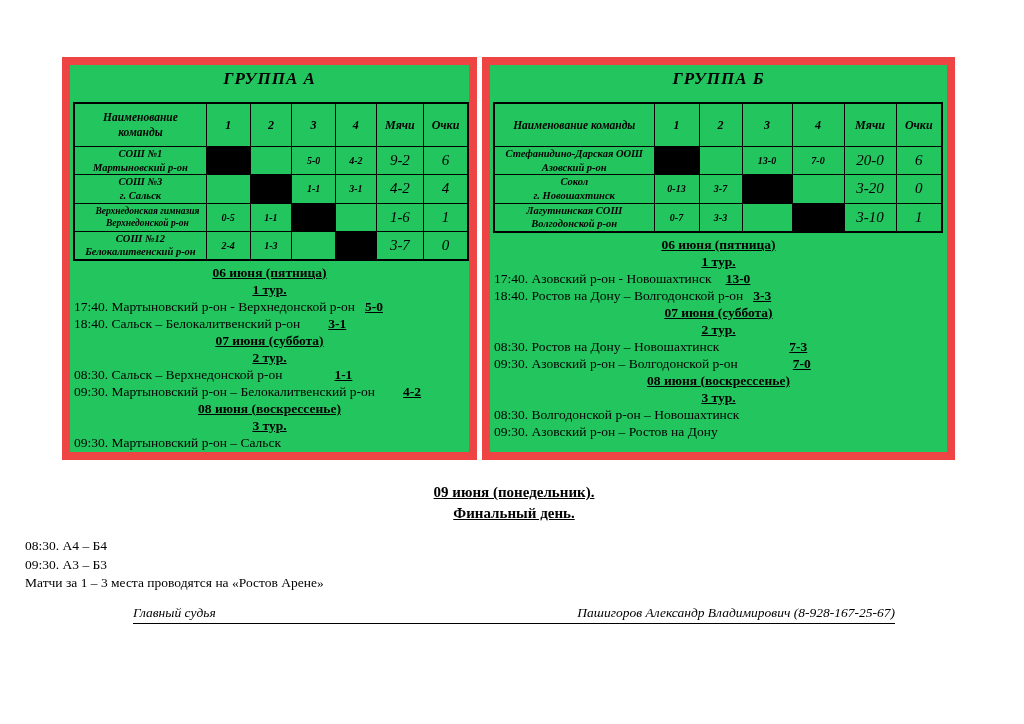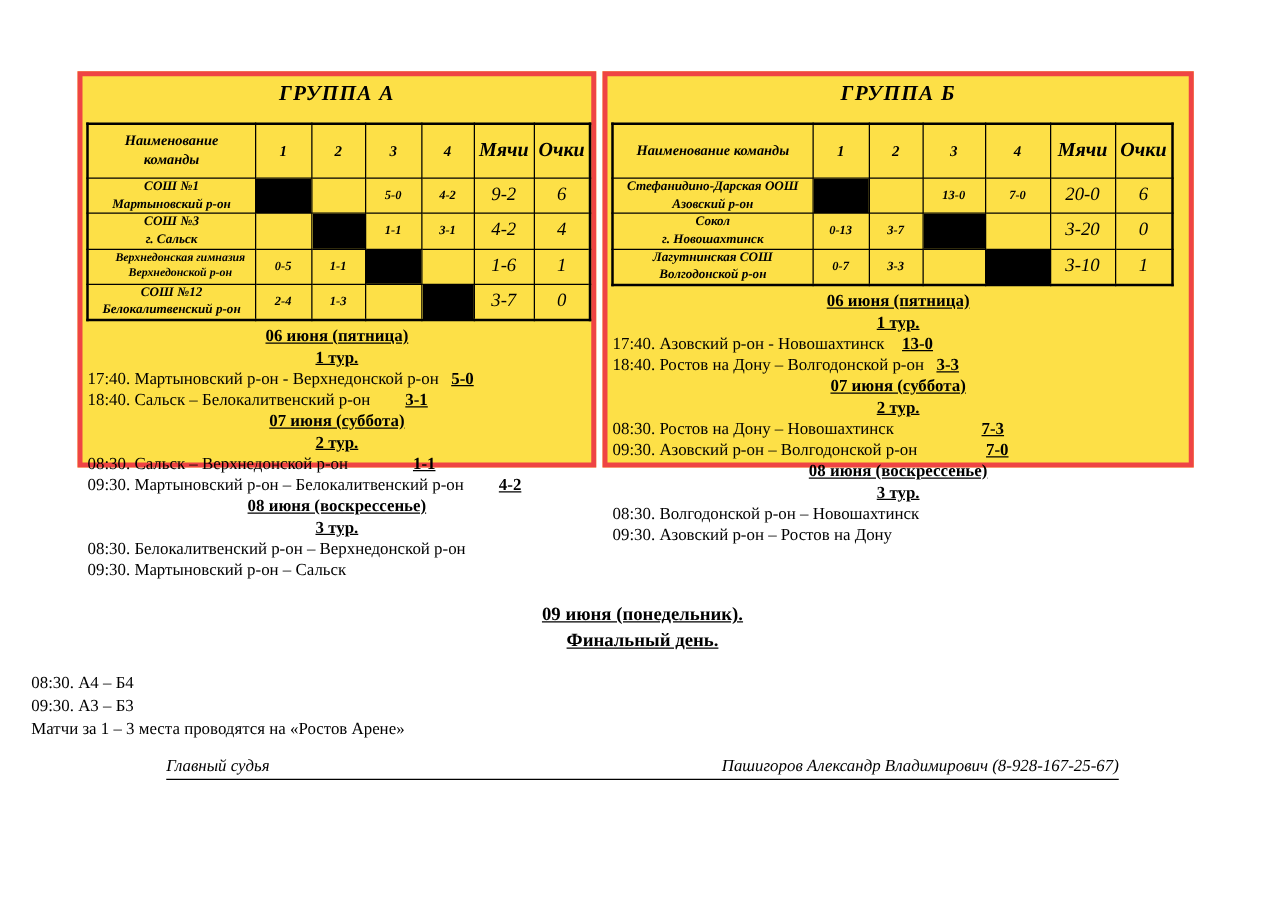--- a/index.html
+++ b/index.html
@@ -7,24 +7,24 @@
     width: 1024px; height: 724px;
     background: #ffffff;
     position: relative;
     font-family: "Liberation Serif", "DejaVu Serif", serif;
     color: #000;
     overflow: hidden;
   }
   .box {
     position: absolute;
     top: 57px;
-    border: 4px solid #ef4444;
+    border: 8px solid #ef4444;
     box-sizing: border-box;
-    height: 317px;
-    background: #fde047;
+    height: 403px;
+    background: #22c55e;
   }
   #boxA { left: 62px; width: 415px; }
   #boxB { left: 482px; width: 473px; }
 
   .gtitle {
     text-align: center;
     font-weight: bold;
     font-style: italic;
     font-size: 17px;
     padding-top: 4px;
@@ -41,21 +41,21 @@
     border: 1px solid #000;
     padding: 0;
     text-align: center;
     vertical-align: middle;
     overflow: hidden;
   }
   tr.hdr td { height: 42px; }
   tr.datarow td { height: 27px; }
   .name-h { font-weight: bold; font-style: italic; font-size: 11.5px; line-height: 1.3; }
   .num-h  { font-weight: bold; font-style: italic; font-size: 12px; }
-  .mg-h   { font-weight: bold; font-style: italic; font-size: 16px; }
+  .mg-h   { font-weight: bold; font-style: italic; font-size: 12px; }
   .team   { font-weight: bold; font-style: italic; font-size: 10.5px; line-height: 1.3; border-radius: 14px; }
   #boxA tr:nth-child(4) .team { font-size: 9.5px; padding-left: 14px; }
   .sc { font-weight: bold; font-style: italic; font-size: 10px; }
   .gl, .pt { font-style: italic; font-size: 15px; }
   .blk { background: #000; }
 
   .sched { margin-top: 3px; font-size: 13.5px; line-height: 17px; }
   .sched .c {
     text-align: center; font-weight: bold; text-decoration: underline;
   }
@@ -165,21 +165,20 @@
     <div class="c">06 июня (пятница)</div>
     <div class="c">1 тур.</div>
     <div class="m"><span>17:40. Мартыновский р-он - Верхнедонской р-он</span><span class="score" style="margin-left:10px">5-0</span></div>
     <div class="m"><span>18:40. Сальск – Белокалитвенский р-он</span><span class="score" style="margin-left:28px">3-1</span></div>
     <div class="c">07 июня (суббота)</div>
     <div class="c">2 тур.</div>
     <div class="m"><span>08:30. Сальск – Верхнедонской р-он</span><span class="score" style="margin-left:52px">1-1</span></div>
     <div class="m"><span>09:30. Мартыновский р-он – Белокалитвенский р-он</span><span class="score" style="margin-left:28px">4-2</span></div>
     <div class="c">08 июня (воскрессенье)</div>
     <div class="c">3 тур.</div>
-    <div class="m"><span>08:30. Белокалитвенский р-он – Верхнедонской р-он</span></div>
     <div class="m"><span>09:30. Мартыновский р-он – Сальск</span></div>
   </div>
 </div>
 
 <div class="box" id="boxB">
   <div class="gtitle">ГРУППА Б</div>
 
   <table class="standings">
     <colgroup>
       <col style="width:160px">

